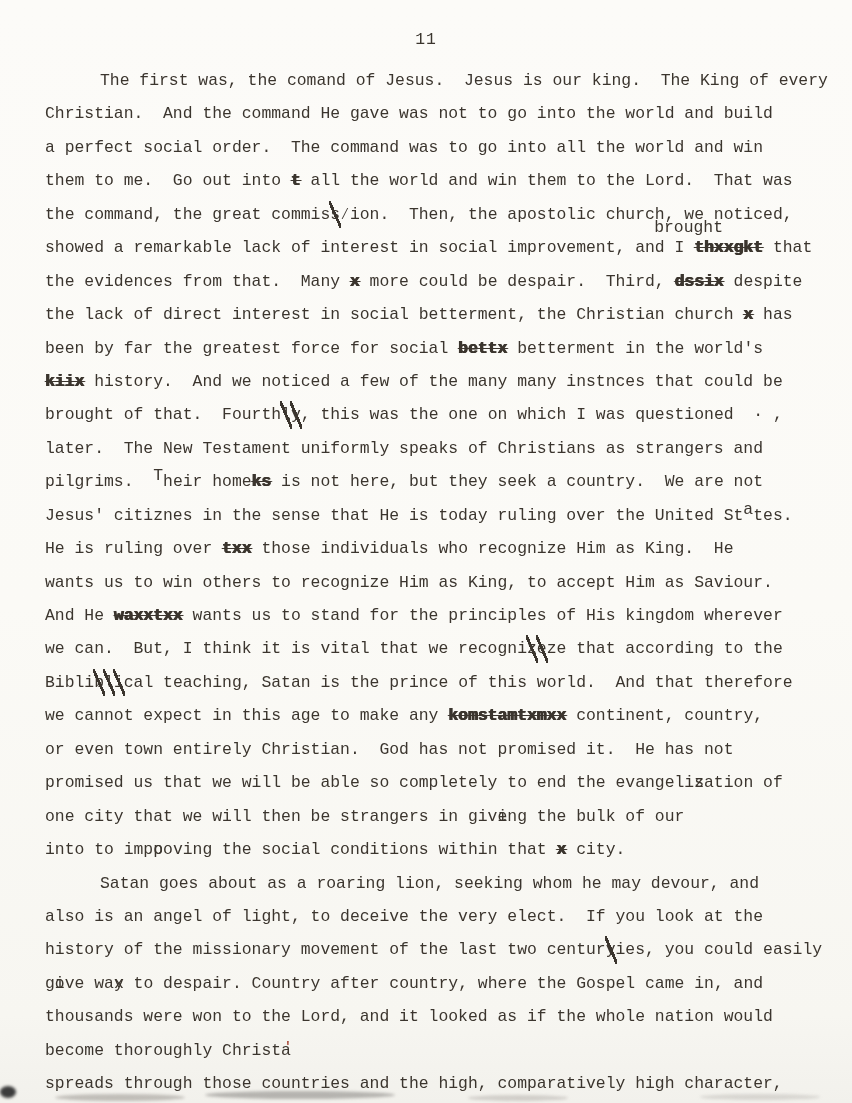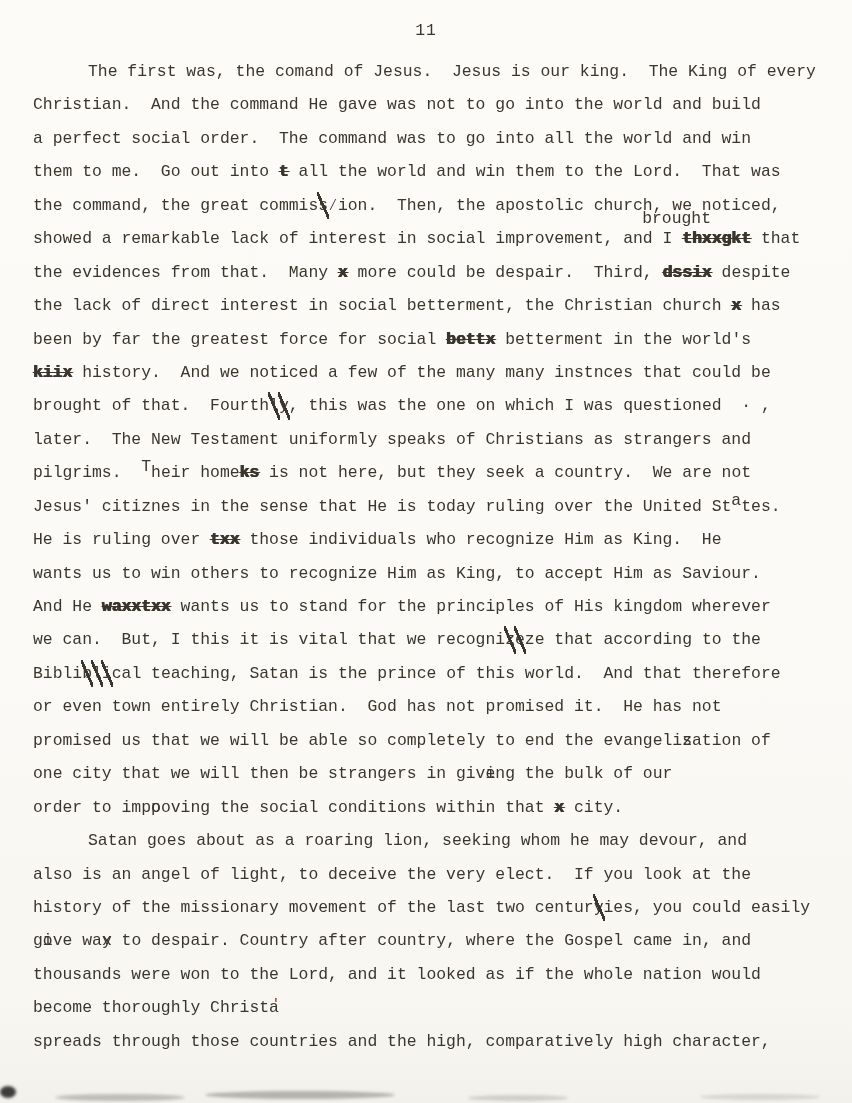--- a/index.html
+++ b/index.html
@@ -7,24 +7,24 @@
     width:852px;height:1103px;overflow:hidden;
     background:#f3f2ee;
   }
   .sheet{
     position:relative;width:852px;height:1103px;overflow:hidden;
     background:linear-gradient(180deg,#fcfbf8 0%,#fbfaf6 55%,#f7f6f1 92%,#f2f1ec 100%);
     font-family:"Liberation Mono","DejaVu Sans Mono",monospace;
     font-size:16.4px;color:#3b352e;
   }
   .pagehead{
-    text-align:center;padding-top:14px;height:33px;line-height:33px;
+    text-align:center;padding-top:23px;height:33px;line-height:33px;
     letter-spacing:1px;
   }
-  .textbody{margin-top:8px;padding-left:33px;}
+  .textbody{margin-top:8px;padding-left:45px;}
   .line{height:33.45px;line-height:33.45px;white-space:pre;position:relative;}
   .indent{padding-left:55px;}
   
   .xout{
     font-weight:bold;
     text-decoration:line-through;
     text-shadow:0.7px 0 currentColor, -0.3px 0 currentColor;
   }
   
   .sl{display:inline-block;position:relative;}
@@ -66,26 +66,27 @@
       <div class="line"><span>the lack of direct interest in social betterment, the Christian church </span><span class="xout">x</span><span> has</span></div>
       <div class="line"><span>been by far the greatest force for social </span><span class="xout">bettx</span><span> betterment in the world's</span></div>
       <div class="line"><span class="xout">kiix</span><span> history.  And we noticed a few of the many many instnces that could be</span></div>
       <div class="line"><span>brought of that.  Fourth</span><span class="sl">l</span><span class="sl">y</span><span>, this was the one on which I was questioned  · ,</span></div>
       <div class="line"><span>later.  The New Testament uniformly speaks of Christians as strangers and</span></div>
       <div class="line"><span>pilgrims.  </span><span class="sup">T</span><span>heir home</span><span class="xout">ks</span><span> is not here, but they seek a country.  We are not</span></div>
       <div class="line"><span>Jesus' citiznes in the sense that He is today ruling over the United St</span><span class="sup">a</span><span>tes.</span></div>
       <div class="line"><span>He is ruling over </span><span class="xout">txx</span><span> those individuals who recognize Him as King.  He</span></div>
       <div class="line"><span>wants us to win others to recognize Him as King, to accept Him as Saviour.</span></div>
       <div class="line"><span>And He </span><span class="xout">waxxtxx</span><span> wants us to stand for the principles of His kingdom wherever</span></div>
-      <div class="line"><span>we can.  But, I this it is vital that we recogni</span><span class="sl">z</span><span class="sl">e</span><span>ze that according to the</span></div>
+      <div class="line"><span>we can.  But, I think it is vital that we recogni</span><span class="sl">z</span><span class="sl">e</span><span>ze that according to the</span></div>
       <div class="line"><span>Bibli</span><span class="sl">b</span><span class="sl">l</span><span class="sl">i</span><span>cal teaching, Satan is the prince of this world.  And that therefore</span></div>
+      <div class="line"><span>we cannot expect in this age to make any </span><span class="xout">komstamtxmxx</span><span> continent, country,</span></div>
       <div class="line"><span>or even town entirely Christian.  God has not promised it.  He has not</span></div>
       <div class="line"><span>promised us that we will be able so completely to end the evangeli</span><span class="ovr">s<span class="ovr2">z</span></span><span>ation of</span></div>
       <div class="line"><span>one city that we will then be strangers in giv</span><span class="ovr">e<span class="ovr2">i</span></span><span>ng the bulk of our</span></div>
-      <div class="line"><span>order to imp</span><span class="ovr">p<span class="ovr2">o</span></span><span>oving the social conditions within that </span><span class="xout">x</span><span> city.</span></div>
+      <div class="line"><span>into to imp</span><span class="ovr">p<span class="ovr2">o</span></span><span>oving the social conditions within that </span><span class="xout">x</span><span> city.</span></div>
       <div class="line indent"><span>Satan goes about as a roaring lion, seeking whom he may devour, and</span></div>
       <div class="line"><span>also is an angel of light, to deceive the very elect.  If you look at the</span></div>
       <div class="line"><span>history of the missionary movement of the last two centur</span><span class="sl">y</span><span>ies, you could easily</span></div>
       <div class="line"><span>g</span><span class="ovr">i<span class="ovr2">o</span></span><span>ve wa</span><span class="ovr">y<span class="ovr2">x</span></span><span> to despair. Country after country, where the Gospel came in, and</span></div>
       <div class="line"><span>thousands were won to the Lord, and it looked as if the whole nation would</span></div>
       <div class="line"><span>become thoroughly Christ</span><span class="mkw">a<span class="mk">'</span></span></div>
       <div class="line"><span>spreads through those countries and the high, comparatively high character,</span></div>
     </div>
   <div class="smudge sm1"></div>
   <div class="smudge sm2"></div>

